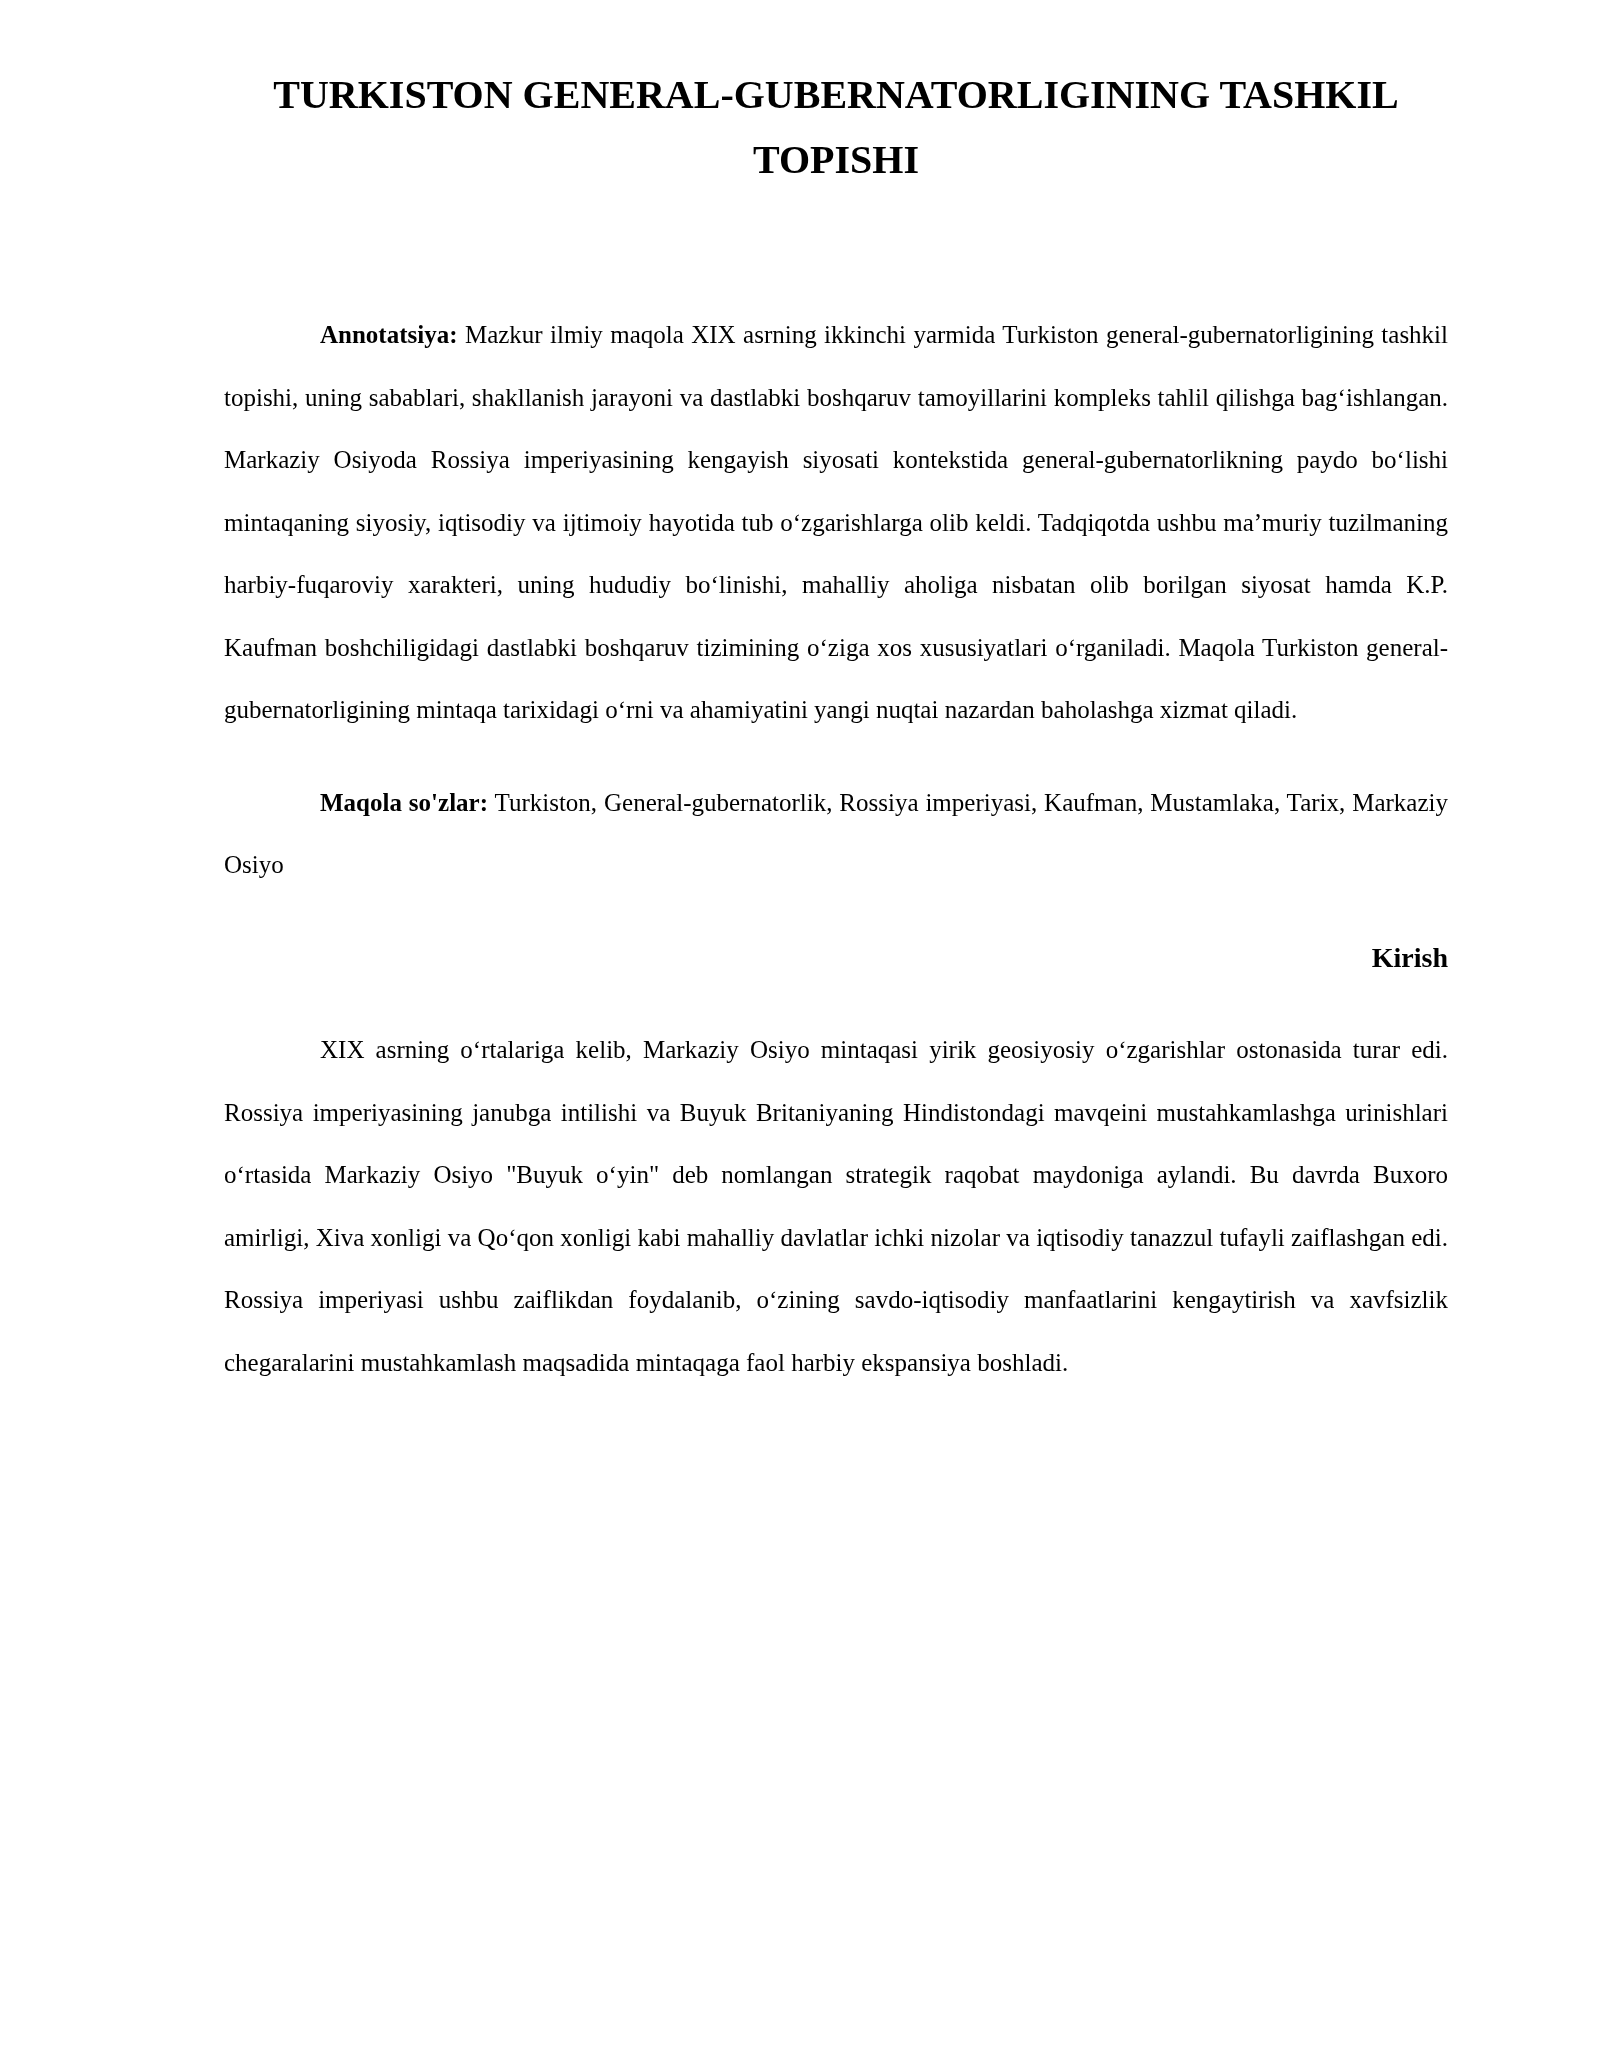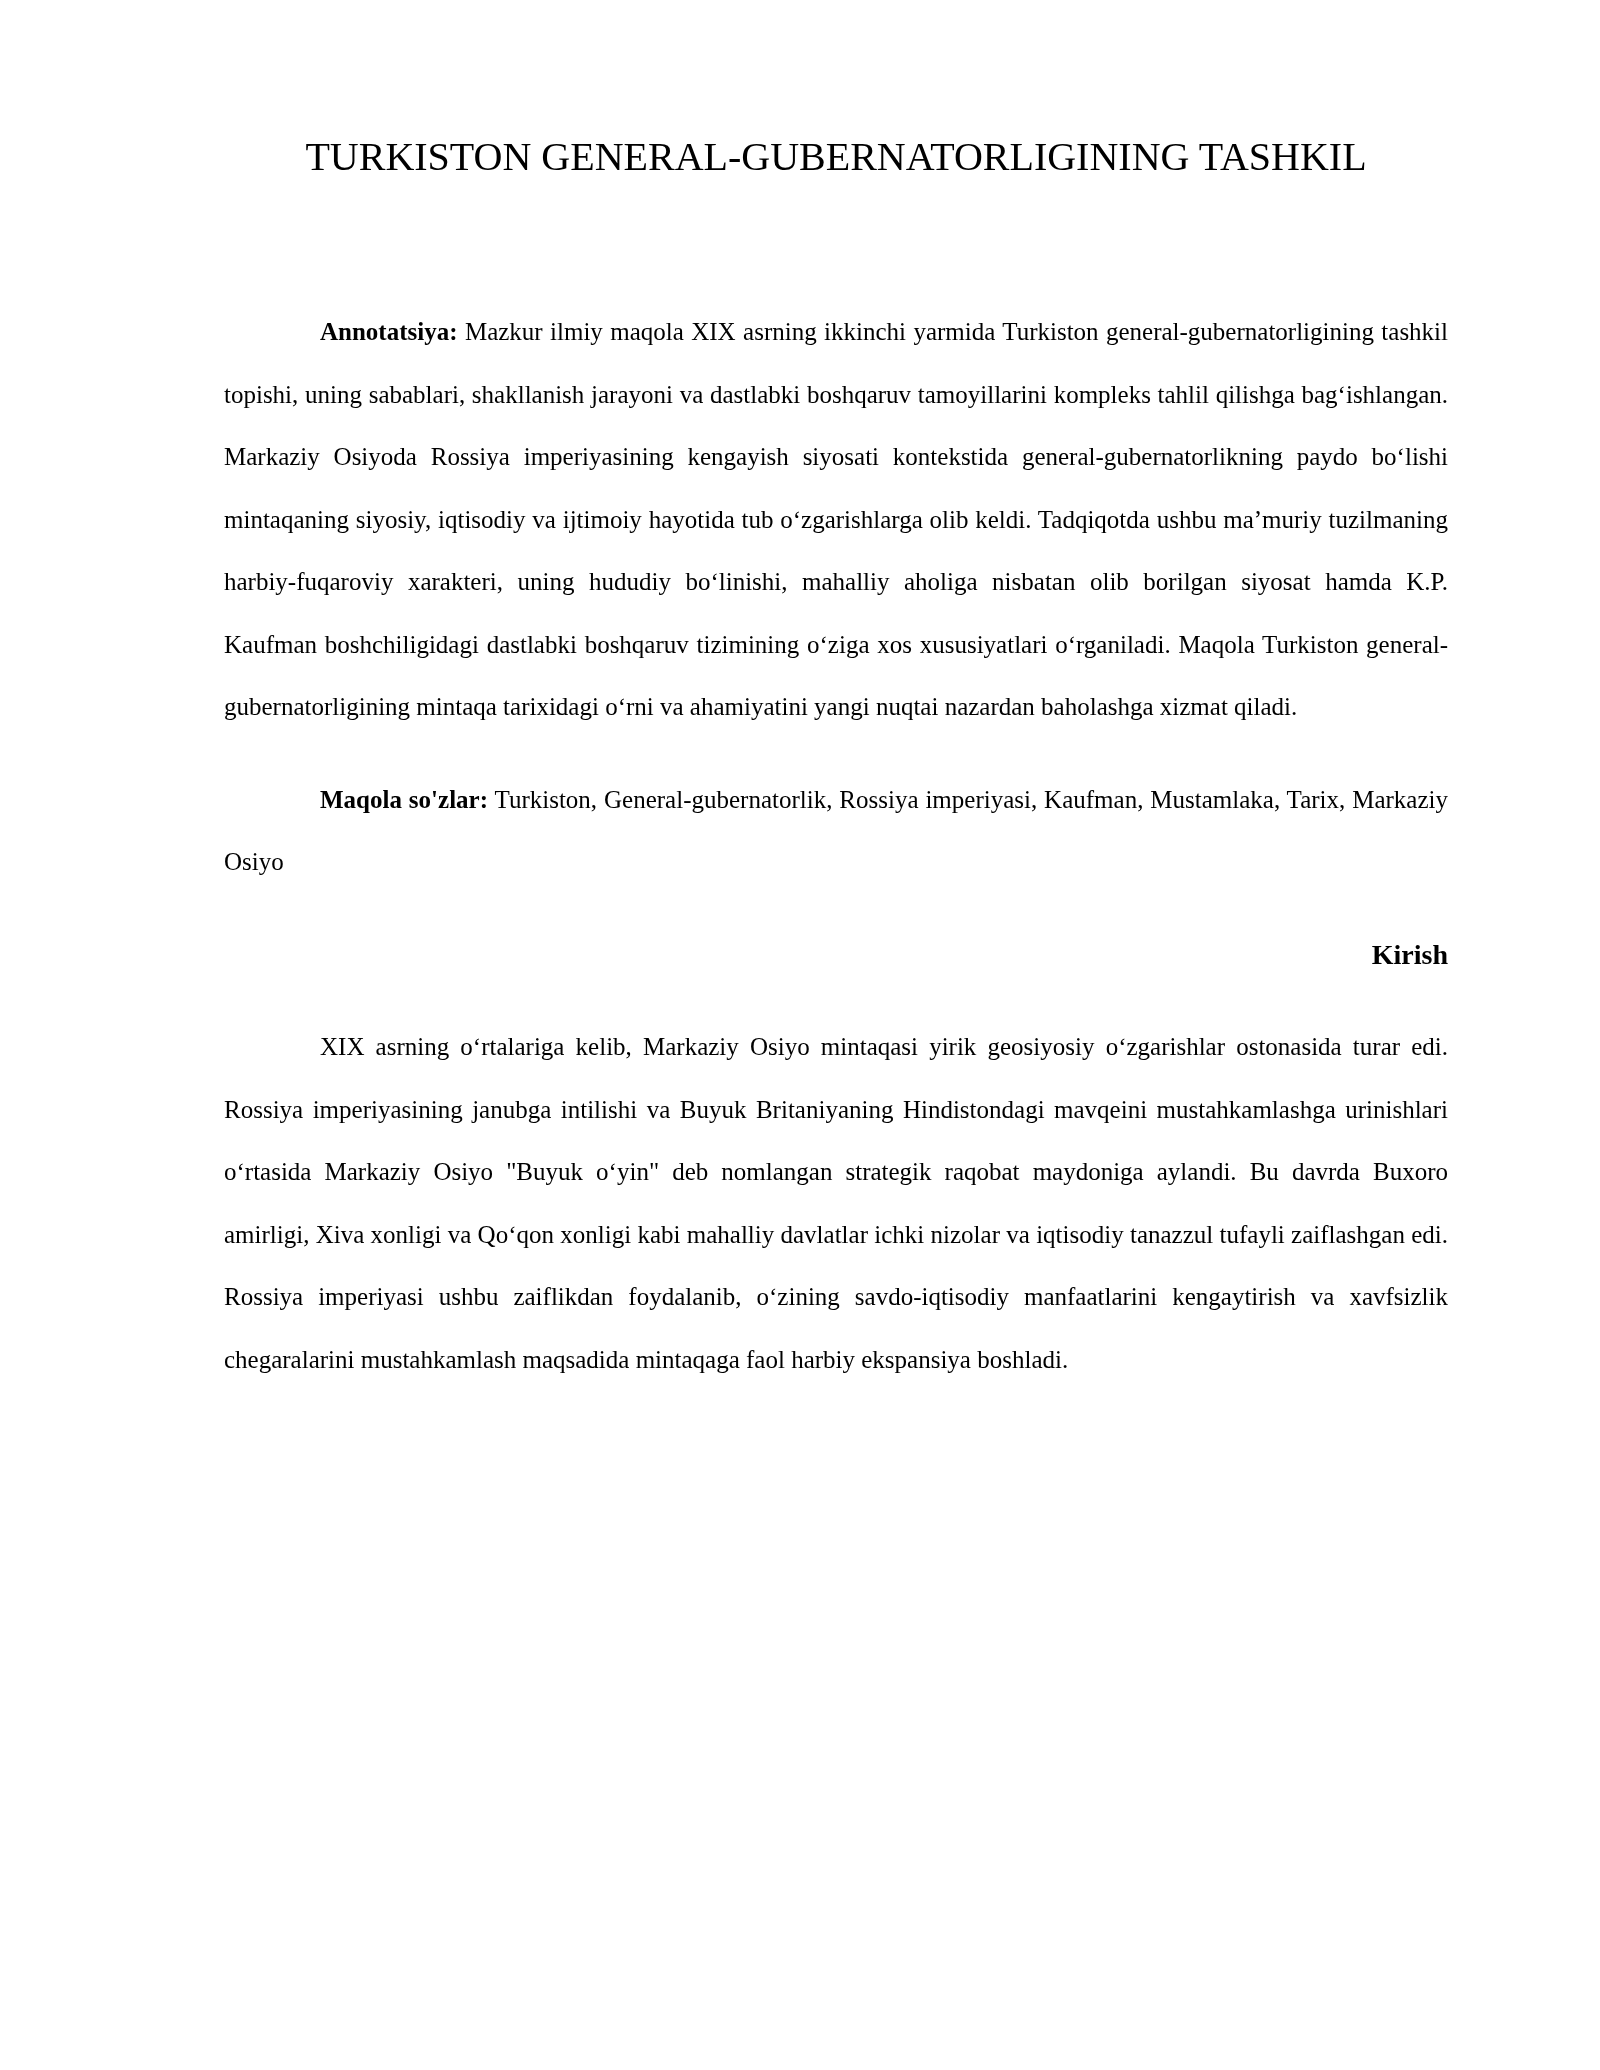--- a/index.html
+++ b/index.html
@@ -17,25 +17,25 @@
     overflow: hidden;
     box-sizing: border-box;
   }
   .content {
     box-sizing: border-box;
     width: 100%;
     padding-left: 224px;
     padding-right: 152px;
   }
   .doc-title {
-    margin: 17px;
-    padding-top: 107px;
+    margin: 0;
+    padding-top: 62px;
     font-size: 40px;
     line-height: 65px;
-    font-weight: normal;
+    font-weight: bold;
     text-align: center;
   }
   .title-line {
     display: block;
   }
   .para {
     margin: 0 0 30px 0;
     font-size: 25px;
     line-height: 62.5px;
     text-align: justify;
@@ -57,20 +57,21 @@
   }
 </style>
 </head>
 <body>
 
 <div class="page">
   <div class="content">
 
     <h1 class="doc-title">
       <span class="title-line">TURKISTON GENERAL-GUBERNATORLIGINING TASHKIL</span>
+      <span class="title-line">TOPISHI</span>
     </h1>
 
     <p class="para annotation-para">
       <b class="lead">Annotatsiya:</b>
       <span>Mazkur ilmiy maqola XIX asrning ikkinchi yarmida Turkiston general-gubernatorligining tashkil topishi, uning sabablari, shakllanish jarayoni va dastlabki boshqaruv tamoyillarini kompleks tahlil qilishga bag‘ishlangan. Markaziy Osiyoda Rossiya imperiyasining kengayish siyosati kontekstida general-gubernatorlikning paydo bo‘lishi mintaqaning siyosiy, iqtisodiy va ijtimoiy hayotida tub o‘zgarishlarga olib keldi. Tadqiqotda ushbu ma’muriy tuzilmaning harbiy-fuqaroviy xarakteri, uning hududiy bo‘linishi, mahalliy aholiga nisbatan olib borilgan siyosat hamda K.P. Kaufman boshchiligidagi dastlabki boshqaruv tizimining o‘ziga xos xususiyatlari o‘rganiladi. Maqola Turkiston general-gubernatorligining mintaqa tarixidagi o‘rni va ahamiyatini yangi nuqtai nazardan baholashga xizmat qiladi.</span>
     </p>
 
     <p class="para">
       <b class="lead">Maqola so'zlar:</b>
       <span>Turkiston, General-gubernatorlik, Rossiya imperiyasi, Kaufman, Mustamlaka, Tarix, Markaziy Osiyo</span>

